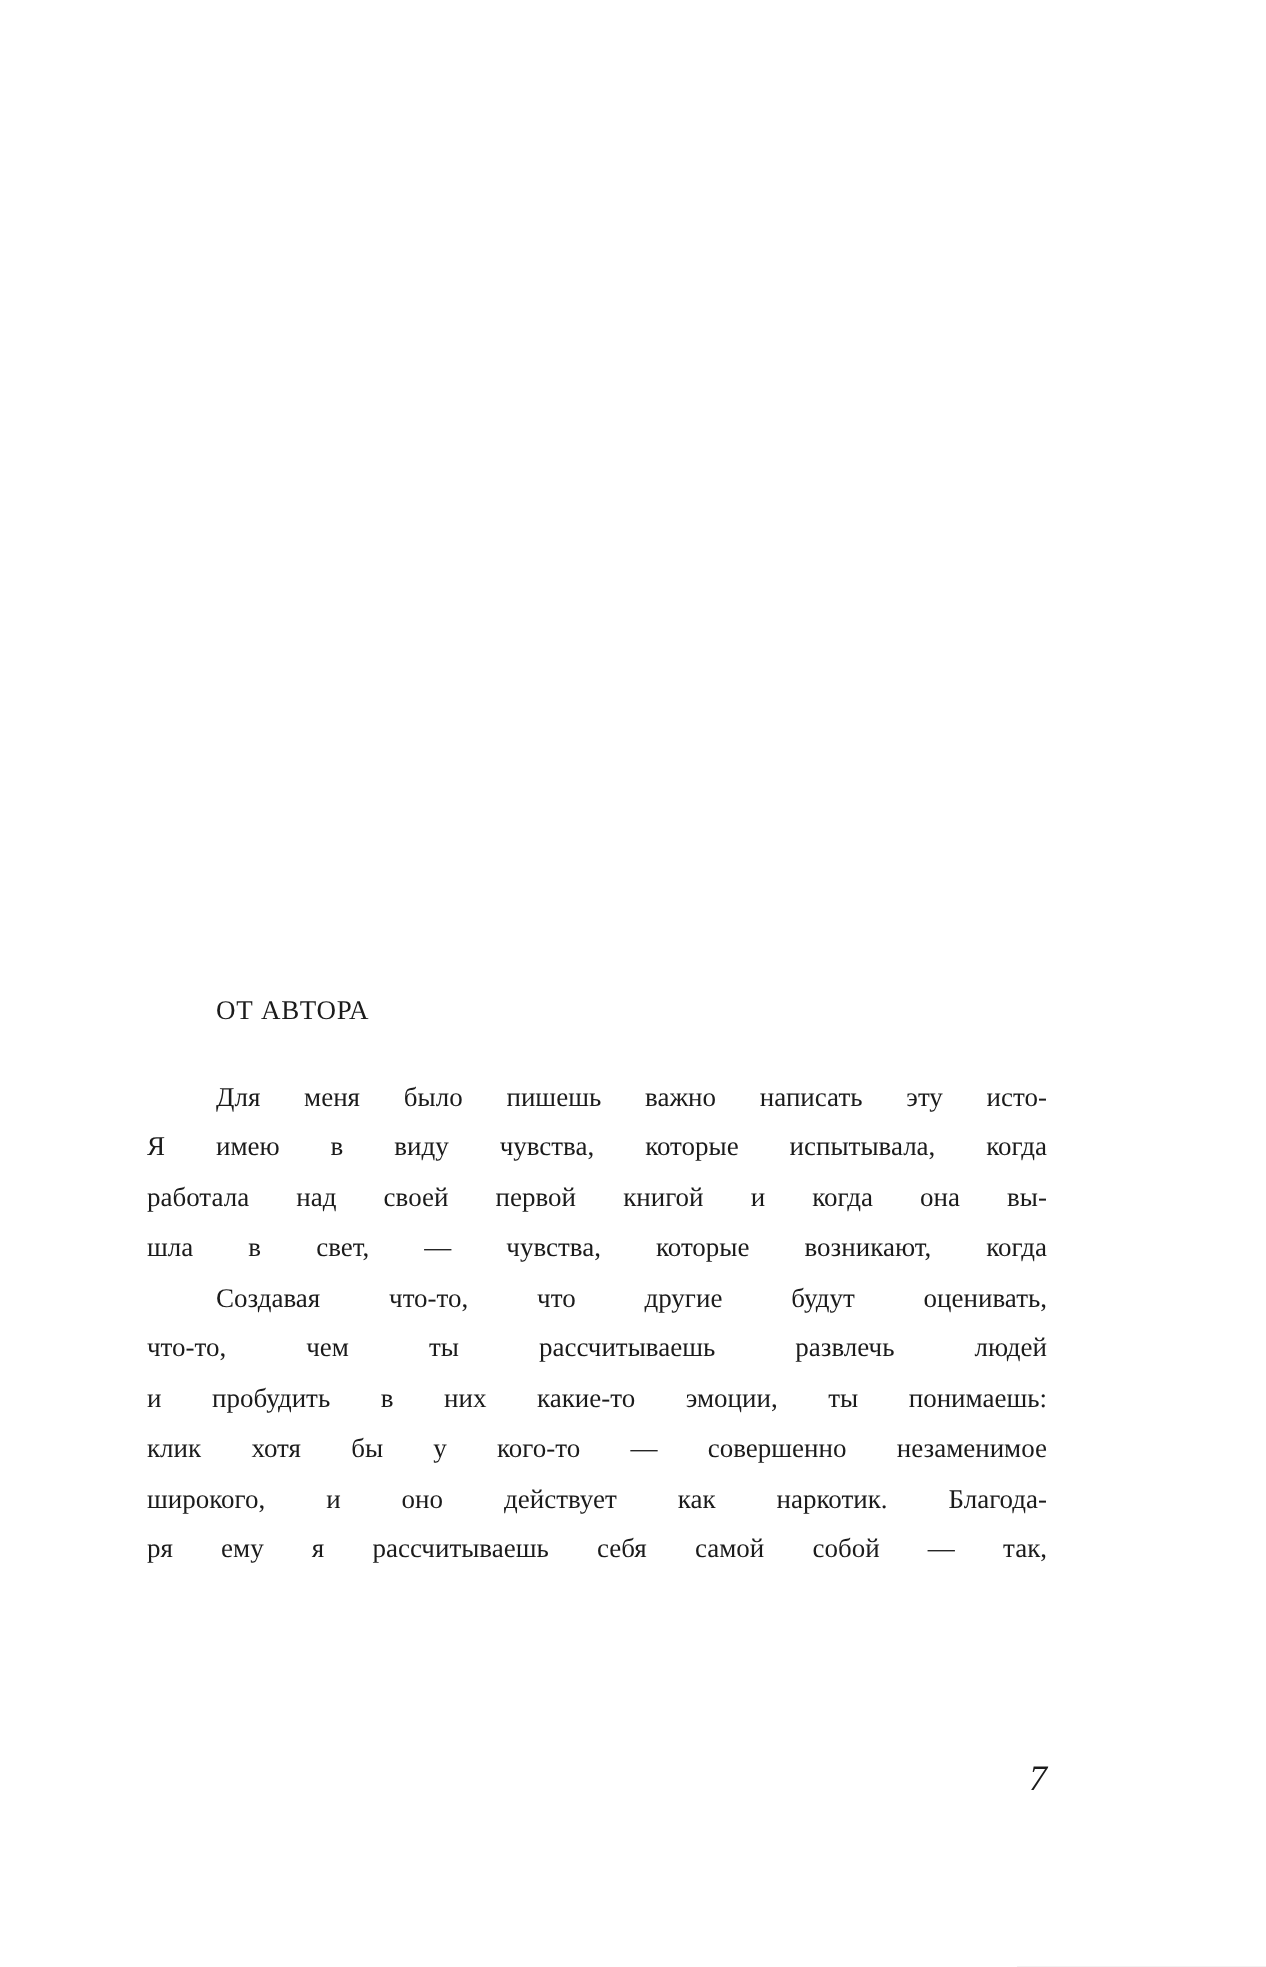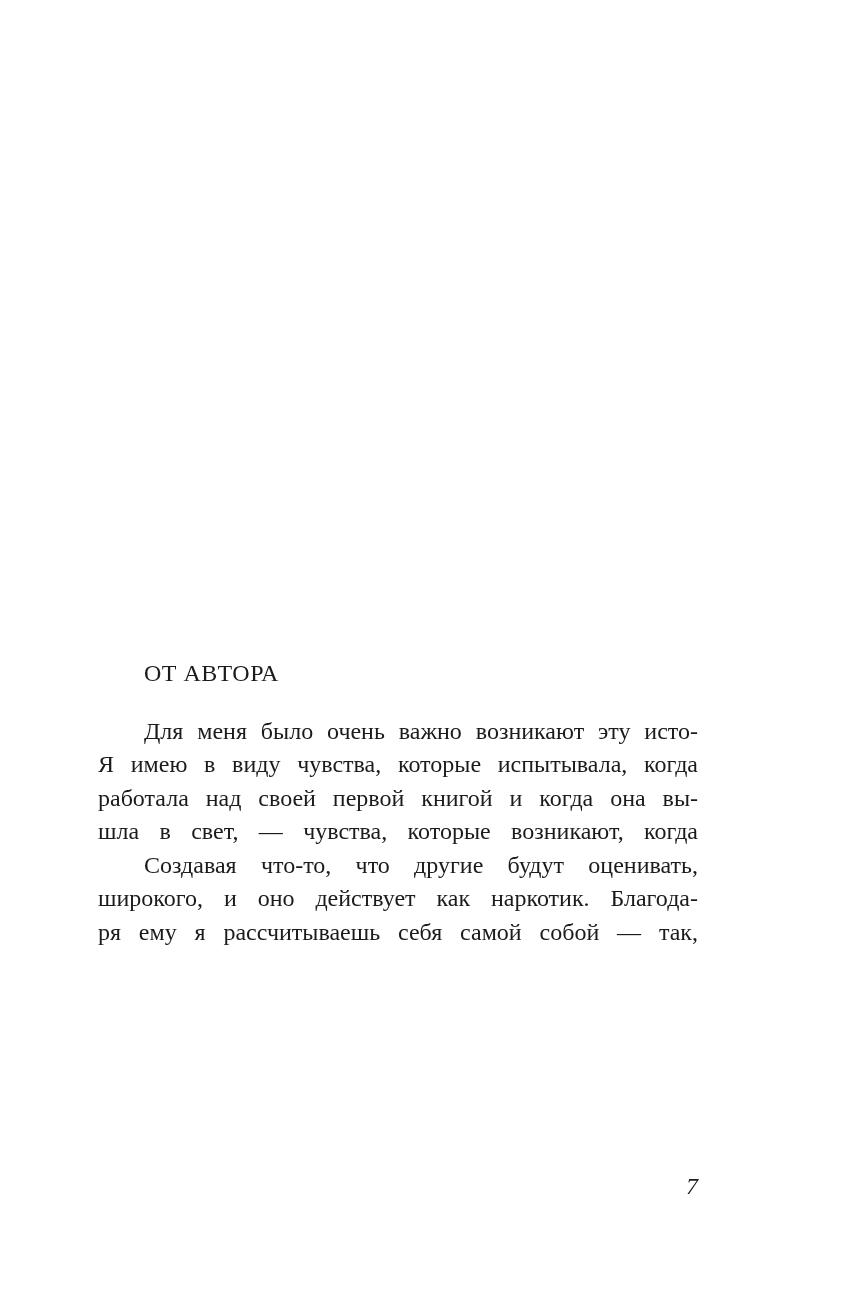--- a/index.html
+++ b/index.html
@@ -14,21 +14,21 @@
     background: var(--page-bg, #ffffff);
     overflow: hidden;
     font-family: "Liberation Serif", serif;
     color: var(--text-color, #1b1b1b);
   }
   .text-block {
     position: absolute;
     left: 98px;
     top: 657px;
     width: 600px;
-    font-size: 24px;
+    font-size: 18px;
     line-height: 33.5px;
   }
   .heading {
     font-weight: normal;
     letter-spacing: 0.5px;
     margin: 0 0 24px 46px;
   }
   .paragraph {
     margin: 0;
   }
@@ -56,26 +56,29 @@
   }
 </style>
 </head>
 <body>
 
 <div class="page" style="--page-bg: #ffffff; --text-color: #1b1b1b;">
   <div class="text-block">
     <div class="heading">ОТ АВТОРА</div>
     <div id="paragraphs">
         <div class="paragraph">
-          <div class="line first">Для меня было очень важно возникают эту исто-</div>
+          <div class="line first">Для меня было пишешь важно написать эту исто-</div>
           <div class="line">Я имею в виду чувства, которые испытывала, когда</div>
           <div class="line">работала над своей первой книгой и когда она вы-</div>
           <div class="line">шла в свет, — чувства, которые возникают, когда</div>
         </div>
         <div class="paragraph">
           <div class="line first">Создавая что-то, что другие будут оценивать,</div>
+          <div class="line">что-то, чем ты рассчитываешь развлечь людей</div>
+          <div class="line">и пробудить в них какие-то эмоции, ты понимаешь:</div>
+          <div class="line">клик хотя бы у кого-то — совершенно незаменимое</div>
           <div class="line">широкого, и оно действует как наркотик. Благода-</div>
           <div class="line">ря ему я рассчитываешь себя самой собой — так,</div>
         </div>
       </div>
   </div>
   <div class="page-number">7</div>
 </div>
 
 </body></html>

